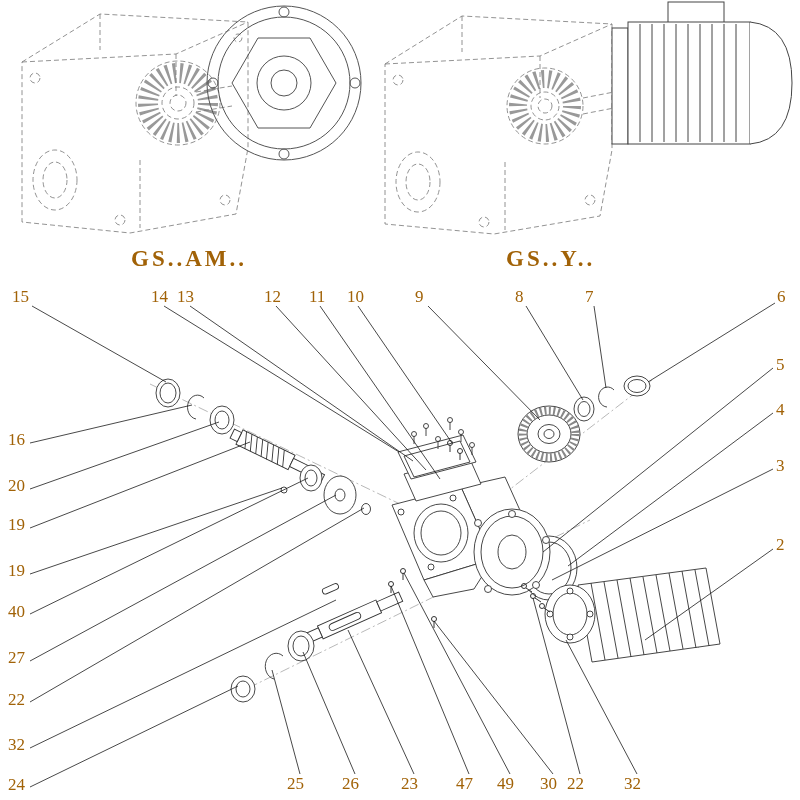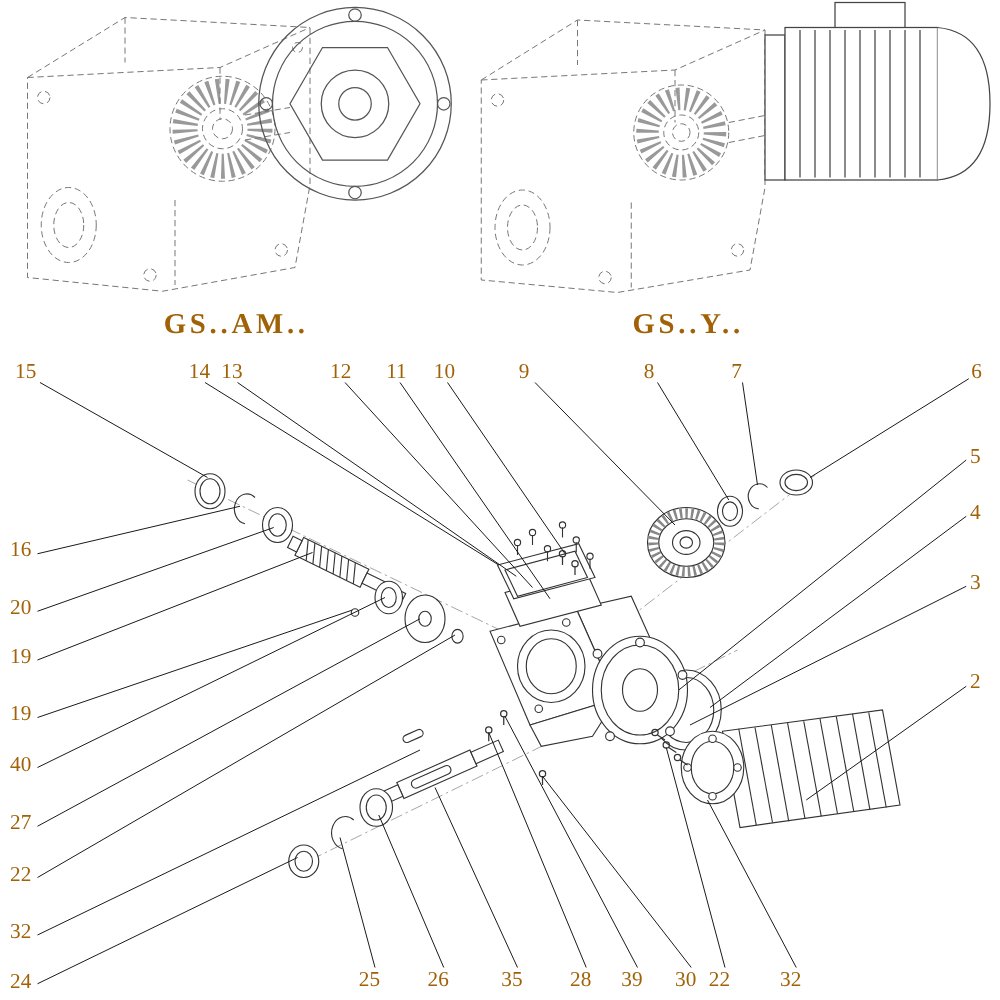--- a/index.html
+++ b/index.html
@@ -290,19 +290,19 @@
   <span class="callout" style="left:8px;top:516px">19</span>
   <span class="callout" style="left:8px;top:562px">19</span>
   <span class="callout" style="left:8px;top:603px">40</span>
   <span class="callout" style="left:8px;top:649px">27</span>
   <span class="callout" style="left:8px;top:691px">22</span>
   <span class="callout" style="left:8px;top:736px">32</span>
   <span class="callout" style="left:8px;top:776px">24</span>
 
   <span class="callout" style="left:287px;top:775px">25</span>
   <span class="callout" style="left:342px;top:775px">26</span>
-  <span class="callout" style="left:401px;top:775px">35</span>
-  <span class="callout" style="left:456px;top:775px">28</span>
-  <span class="callout" style="left:497px;top:775px">39</span>
+  <span class="callout" style="left:401px;top:775px">23</span>
+  <span class="callout" style="left:456px;top:775px">47</span>
+  <span class="callout" style="left:497px;top:775px">49</span>
   <span class="callout" style="left:540px;top:775px">30</span>
   <span class="callout" style="left:567px;top:775px">22</span>
   <span class="callout" style="left:624px;top:775px">32</span>
 </div>
 
 </body></html>

